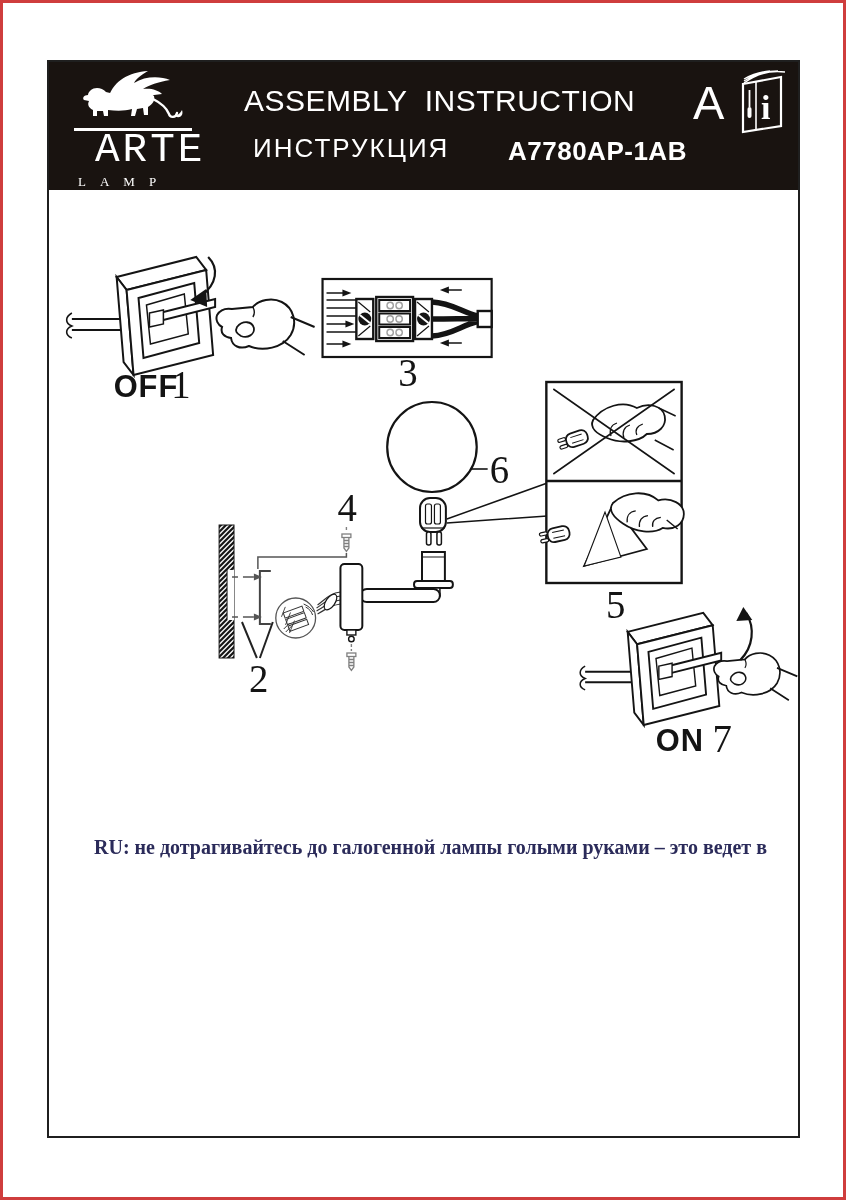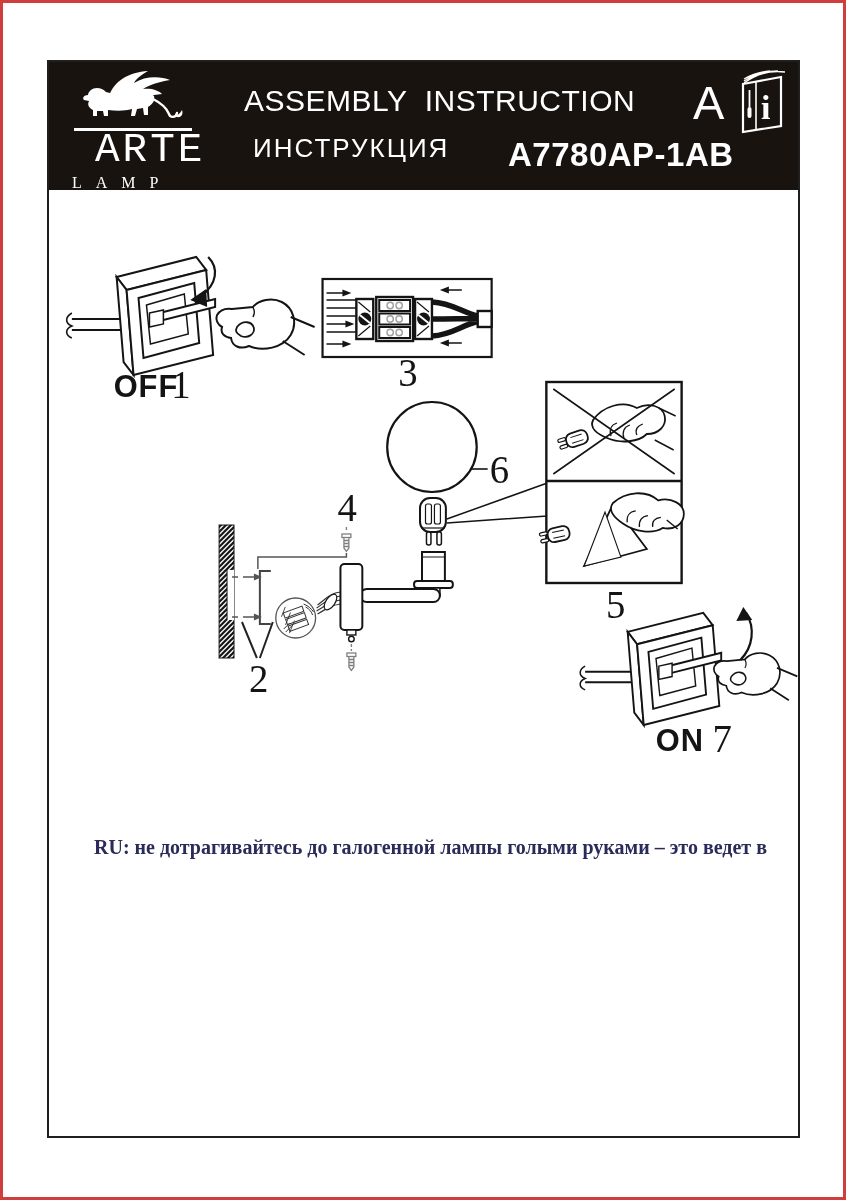--- a/index.html
+++ b/index.html
@@ -17,24 +17,24 @@
   .content-box{
     position:absolute;left:47px;top:60px;width:753px;height:1078px;
     border:2px solid #1f1f1f;box-sizing:border-box;background:#fff;
   }
   
   .hdr{position:absolute;left:0;top:0;width:100%;height:128px;background:var(--header-bg);color:#fff;}
   .hdr *{position:absolute;}
   .lion-svg{left:30px;top:7px;width:108px;height:58px;}
   .logo-rule{left:25px;top:66px;width:118px;height:3px;background:#fff;}
   .logo-arte{left:24px;top:66px;font-family:Liberation Mono, monospace;font-size:41px;letter-spacing:3px;line-height:1.1;margin-left:22px;}
-  .logo-lamp{left:23px;top:112px;font-family:"Liberation Serif",serif;font-size:16px;letter-spacing:14px;}
+  .logo-lamp{left:29px;top:112px;font-family:"Liberation Serif",serif;font-size:13px;letter-spacing:14px;}
   .title-en{left:195px;top:22px;font-size:30px;white-space:pre;letter-spacing:.5px;}
   .title-ru{left:204px;top:71px;font-size:26px;letter-spacing:2px;}
-  .model{left:459px;top:74px;font-size:33px;font-weight:bold;letter-spacing:.5px;white-space:pre;}
+  .model{left:459px;top:74px;font-size:26px;font-weight:bold;letter-spacing:.5px;white-space:pre;}
   .rev{left:644px;top:13px;font-size:47px;}
   .manual-svg{left:686px;top:6px;width:56px;height:66px;}
   
   .diagram{position:absolute;left:0;top:128px;width:749px;height:620px;}
   .num{font-family:"Liberation Serif",serif;font-size:39px;fill:var(--ink);}
   .swlabel{font-family:"Liberation Sans",sans-serif;font-weight:bold;font-size:31px;fill:var(--ink);letter-spacing:1px;}
   
   .notes{
     position:absolute;left:31px;top:757px;width:708px;
     color:var(--note-text);font-family:"Liberation Serif",serif;font-weight:bold;

